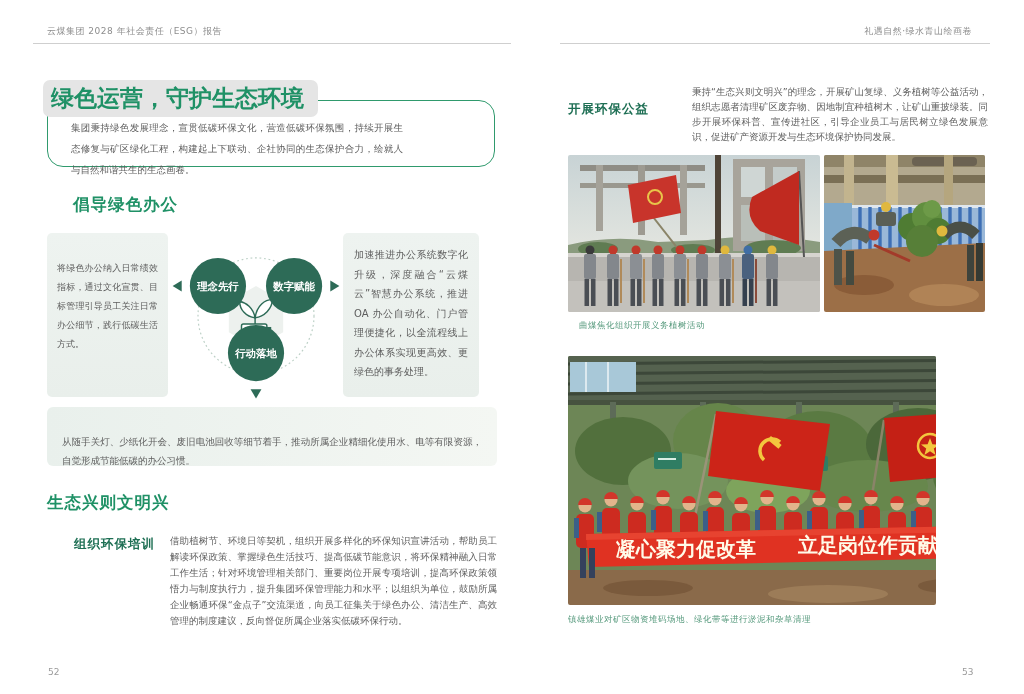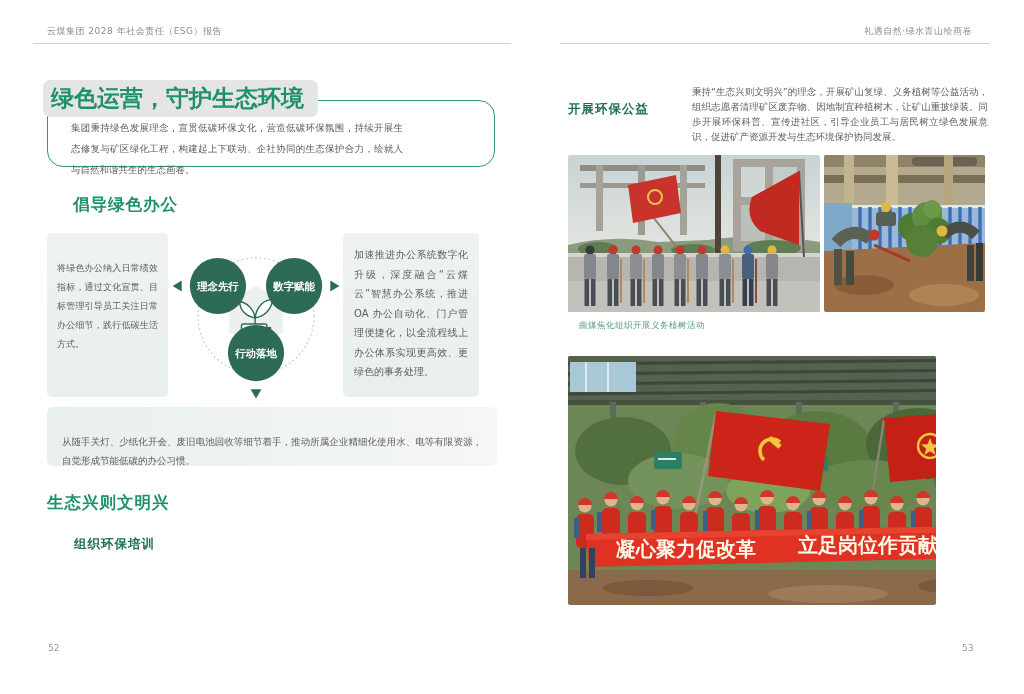--- a/index.html
+++ b/index.html
@@ -19,21 +19,21 @@
   .intro-text{position:absolute;left:14px;top:113px;width:380px;box-sizing:border-box;
               padding:4px 24px;font-size:9.5px;line-height:21px;color:#5c5c5c;text-align:justify;}
   .sec-h{position:absolute;font-size:16.5px;font-weight:bold;color:#1f9166;letter-spacing:1px;}
   .sub-h{position:absolute;font-size:12.5px;font-weight:bold;color:#1e6f54;letter-spacing:1px;}
   .soft-box{position:absolute;background:linear-gradient(180deg,#eef3f0,#e9efeb);border-radius:5px;
             box-sizing:border-box;padding:26px 10px;font-size:9px;line-height:19px;color:#5e5e5e;text-align:justify;}
   .wide-box{position:absolute;background:linear-gradient(90deg,#e9f0ec,#f4f7f3);border-radius:6px;
             box-sizing:border-box;padding:25px 15px;font-size:9.5px;line-height:19px;color:#5e5e5e;text-align:justify;}
   .body-col{position:absolute;font-size:9.5px;line-height:16px;color:#5e5e5e;text-align:justify;}
   .caption{position:absolute;font-size:8.5px;color:#55997c;letter-spacing:.5px;}
-  .pagenum{position:absolute;top:643px;font-size:9px;color:#9a9a9a;}
+  .pagenum{position:absolute;top:667px;font-size:9px;color:#9a9a9a;}
   .photo{position:absolute;overflow:hidden;border-radius:2px;}
   svg{display:block;}
 </style>
 </head>
 <body>
 
 <div class="page page-left">
   <div class="doc-header" style="left:14px;">云煤集团 2028 年社会责任（ESG）报告</div>
   <div class="header-rule"></div>
 
@@ -72,20 +72,21 @@
       <polygon points="96,177 90,167 102,167"></polygon>
     </g>
   </svg>
 
   <div class="soft-box" style="left:310px;top:233px;width:136px;height:164px;font-size:10px;line-height:19.5px;padding:12px 11px;">加速推进办公系统数字化升级，深度融合“云煤云”智慧办公系统，推进 OA 办公自动化、门户管理便捷化，以全流程线上办公体系实现更高效、更绿色的事务处理。</div>
 
   <div class="wide-box" style="left:14px;top:407px;width:450px;height:59px;">从随手关灯、少纸化开会、废旧电池回收等细节着手，推动所属企业精细化使用水、电等有限资源，自觉形成节能低碳的办公习惯。</div>
 
   <div class="sec-h" style="left:14px;top:492px;">生态兴则文明兴</div>
   <div class="sub-h" style="left:14px;top:536px;margin-left:27px;">组织环保培训</div>
+  <div class="body-col" style="left:137px;top:533px;width:327px;">借助植树节、环境日等契机，组织开展多样化的环保知识宣讲活动，帮助员工解读环保政策、掌握绿色生活技巧、提高低碳节能意识，将环保精神融入日常工作生活；针对环境管理相关部门、重要岗位开展专项培训，提高环保政策领悟力与制度执行力，提升集团环保管理能力和水平；以组织为单位，鼓励所属企业畅通环保“金点子”交流渠道，向员工征集关于绿色办公、清洁生产、高效管理的制度建议，反向督促所属企业落实低碳环保行动。</div>
 
   <div class="pagenum" style="left:15px;">52</div>
 </div>
 
 <div class="page page-right">
   <div class="doc-header right">礼遇自然·绿水青山绘画卷</div>
   <div class="header-rule"></div>
 
   <div class="sub-h" style="left:8px;top:82px;margin-top:19px;">开展环保公益</div>
   <div class="body-col" style="left:132px;top:84px;width:296px;line-height:15px;">秉持“生态兴则文明兴”的理念，开展矿山复绿、义务植树等公益活动，组织志愿者清理矿区废弃物、因地制宜种植树木，让矿山重披绿装。同步开展环保科普、宣传进社区，引导企业员工与居民树立绿色发展意识，促进矿产资源开发与生态环境保护协同发展。</div>
@@ -385,15 +386,16 @@
         <rect x="376" y="192" width="6" height="34"></rect>
           <rect x="385" y="192" width="6" height="34"></rect>
         <rect x="399" y="194" width="6" height="32"></rect>
           <rect x="408" y="194" width="6" height="32"></rect>
         <rect x="12" y="192" width="6" height="30"></rect>
           <rect x="21" y="192" width="6" height="30"></rect>
       </g>
     </svg>
   </div>
 
+  <div class="caption" style="left:8px;top:614px;">镇雄煤业对矿区物资堆码场地、绿化带等进行淤泥和杂草清理</div>
 
   <div class="pagenum" style="left:402px;">53</div>
 </div>
 
 </body></html>

